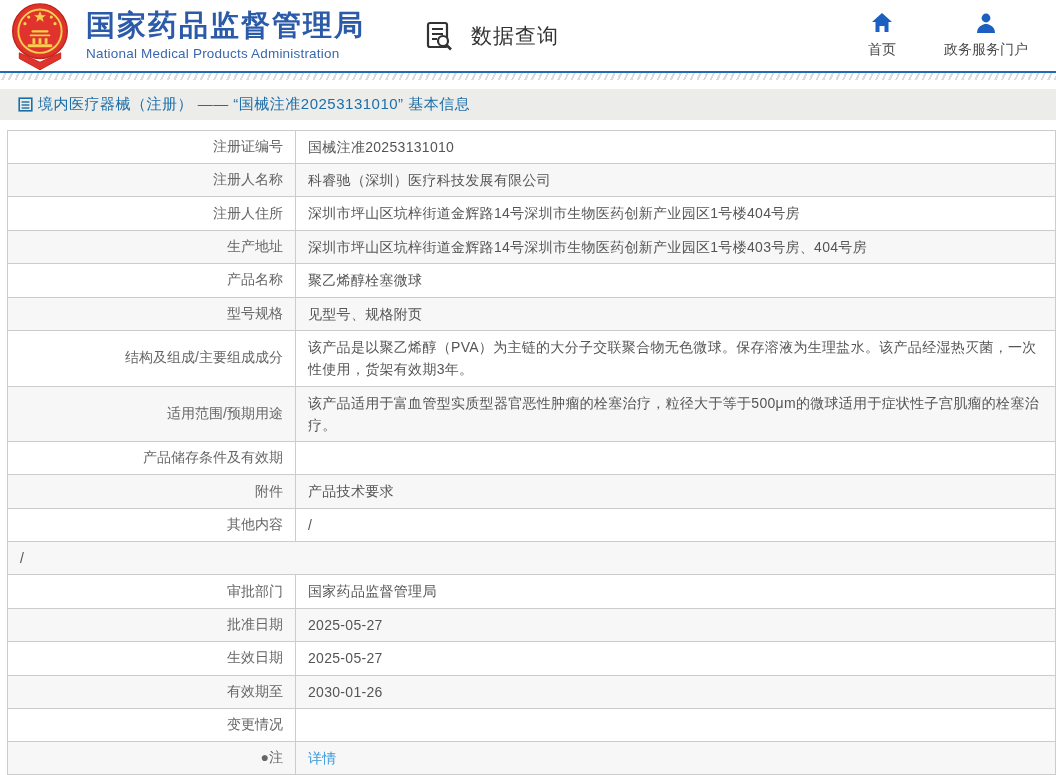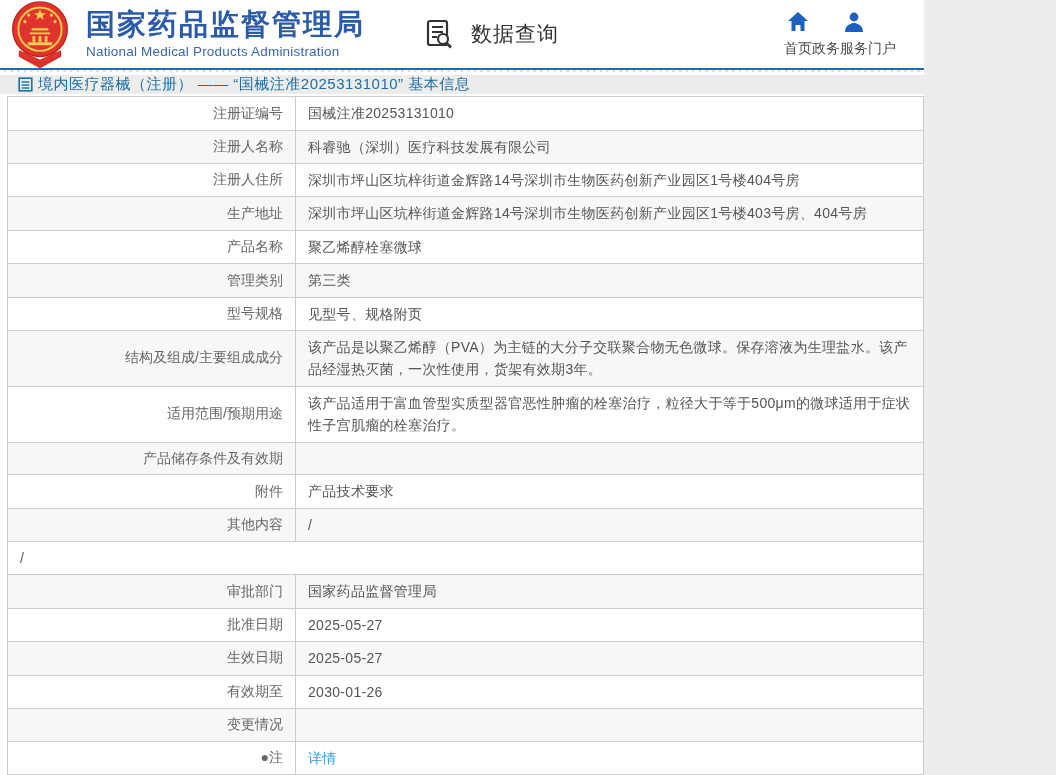--- a/index.html
+++ b/index.html
@@ -6,33 +6,33 @@
     --brand-blue:#2b5ba8; --icon-blue:#1b5fc1; --rule-blue:#1f6cb5;
     --crumb-bg:#ececea; --crumb-text:#1c6ea8; --link-blue:#3a9ad9;
     --border-gray:#cccccc; --stripe-gray:#f7f7f7; --text-gray:#555555; --label-gray:#666666;
   }
   *{margin:0;padding:0;box-sizing:border-box;}
   html,body{width:1056px;}
   body{
     font-family:"Liberation Sans","DejaVu Sans",sans-serif;
     background:#ededeb; color:var(--text-gray);
   }
-  .page{width:924px;height:775px;overflow:hidden;background:#fff;display:flex;flex-direction:column;}
+  .page{width:1056px;height:775px;overflow:hidden;background:#fff;display:flex;flex-direction:column;}
 
   
   .header{height:90px;background:#fff;display:flex;align-items:center;padding:0 14px 0 8px;border-bottom:2px solid var(--rule-blue);}
   .logo{width:64px;height:68px;flex:0 0 64px;}
   .brand{margin-left:14px;}
   .brand-cn{font-size:29px;font-weight:bold;color:var(--brand-blue);letter-spacing:2px;line-height:1.1;}
   .brand-en{font-size:13.5px;color:#3a67ad;margin-top:4px;letter-spacing:.2px;}
   .section-entry{display:flex;align-items:center;margin-left:60px;cursor:pointer;gap:12px;}
   .section-entry svg{width:28px;height:30px;margin-right:6px;}
   .section-label{font-size:21px;color:#333;letter-spacing:1px;}
   .header-spacer{flex:1;}
-  .nav{display:flex;align-items:center;padding-right:14px;}
+  .nav{display:flex;align-items:center;gap:48px;padding-right:14px;}
   .nav-item{display:flex;flex-direction:column;align-items:center;gap:7px;cursor:pointer;}
   .nav-item svg{width:22px;height:22px;}
   .nav-label{font-size:14px;color:#4a4a4a;white-space:nowrap;}
 
   
   .hatch{height:8px;background:repeating-linear-gradient(115deg,#ffffff 0px,#ffffff 4px,#dcdcda 4px,#dcdcda 6px);}
 
   
   .crumb-gap{height:12px;background:#fff;}
   .breadcrumb{height:38px;background:var(--crumb-bg);display:flex;align-items:center;padding-left:18px;}
@@ -147,24 +147,20 @@
       </div>
       <div class="trow">
         <div class="tlabel">生产地址</div>
         <div class="tvalue">深圳市坪山区坑梓街道金辉路14号深圳市生物医药创新产业园区1号楼403号房、404号房</div>
       </div>
       <div class="trow">
         <div class="tlabel">产品名称</div>
         <div class="tvalue">聚乙烯醇栓塞微球</div>
       </div>
       <div class="trow">
-        <div class="tlabel">管理类别</div>
-        <div class="tvalue">第三类</div>
-      </div>
-      <div class="trow">
         <div class="tlabel">型号规格</div>
         <div class="tvalue">见型号、规格附页</div>
       </div>
       <div class="trow">
         <div class="tlabel">结构及组成/主要组成成分</div>
         <div class="tvalue">该产品是以聚乙烯醇（PVA）为主链的大分子交联聚合物无色微球。保存溶液为生理盐水。该产品经湿热灭菌，一次性使用，货架有效期3年。</div>
       </div>
       <div class="trow">
         <div class="tlabel">适用范围/预期用途</div>
         <div class="tvalue">该产品适用于富血管型实质型器官恶性肿瘤的栓塞治疗，粒径大于等于500μm的微球适用于症状性子宫肌瘤的栓塞治疗。</div>

